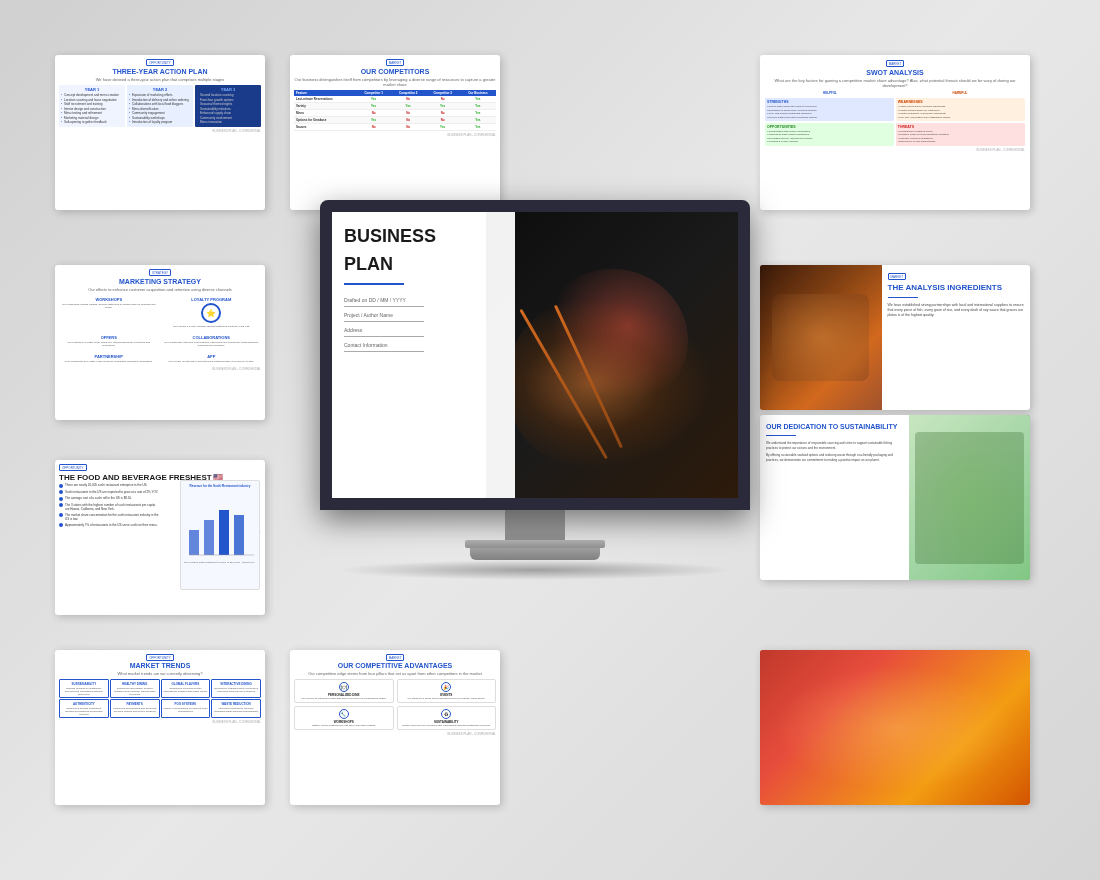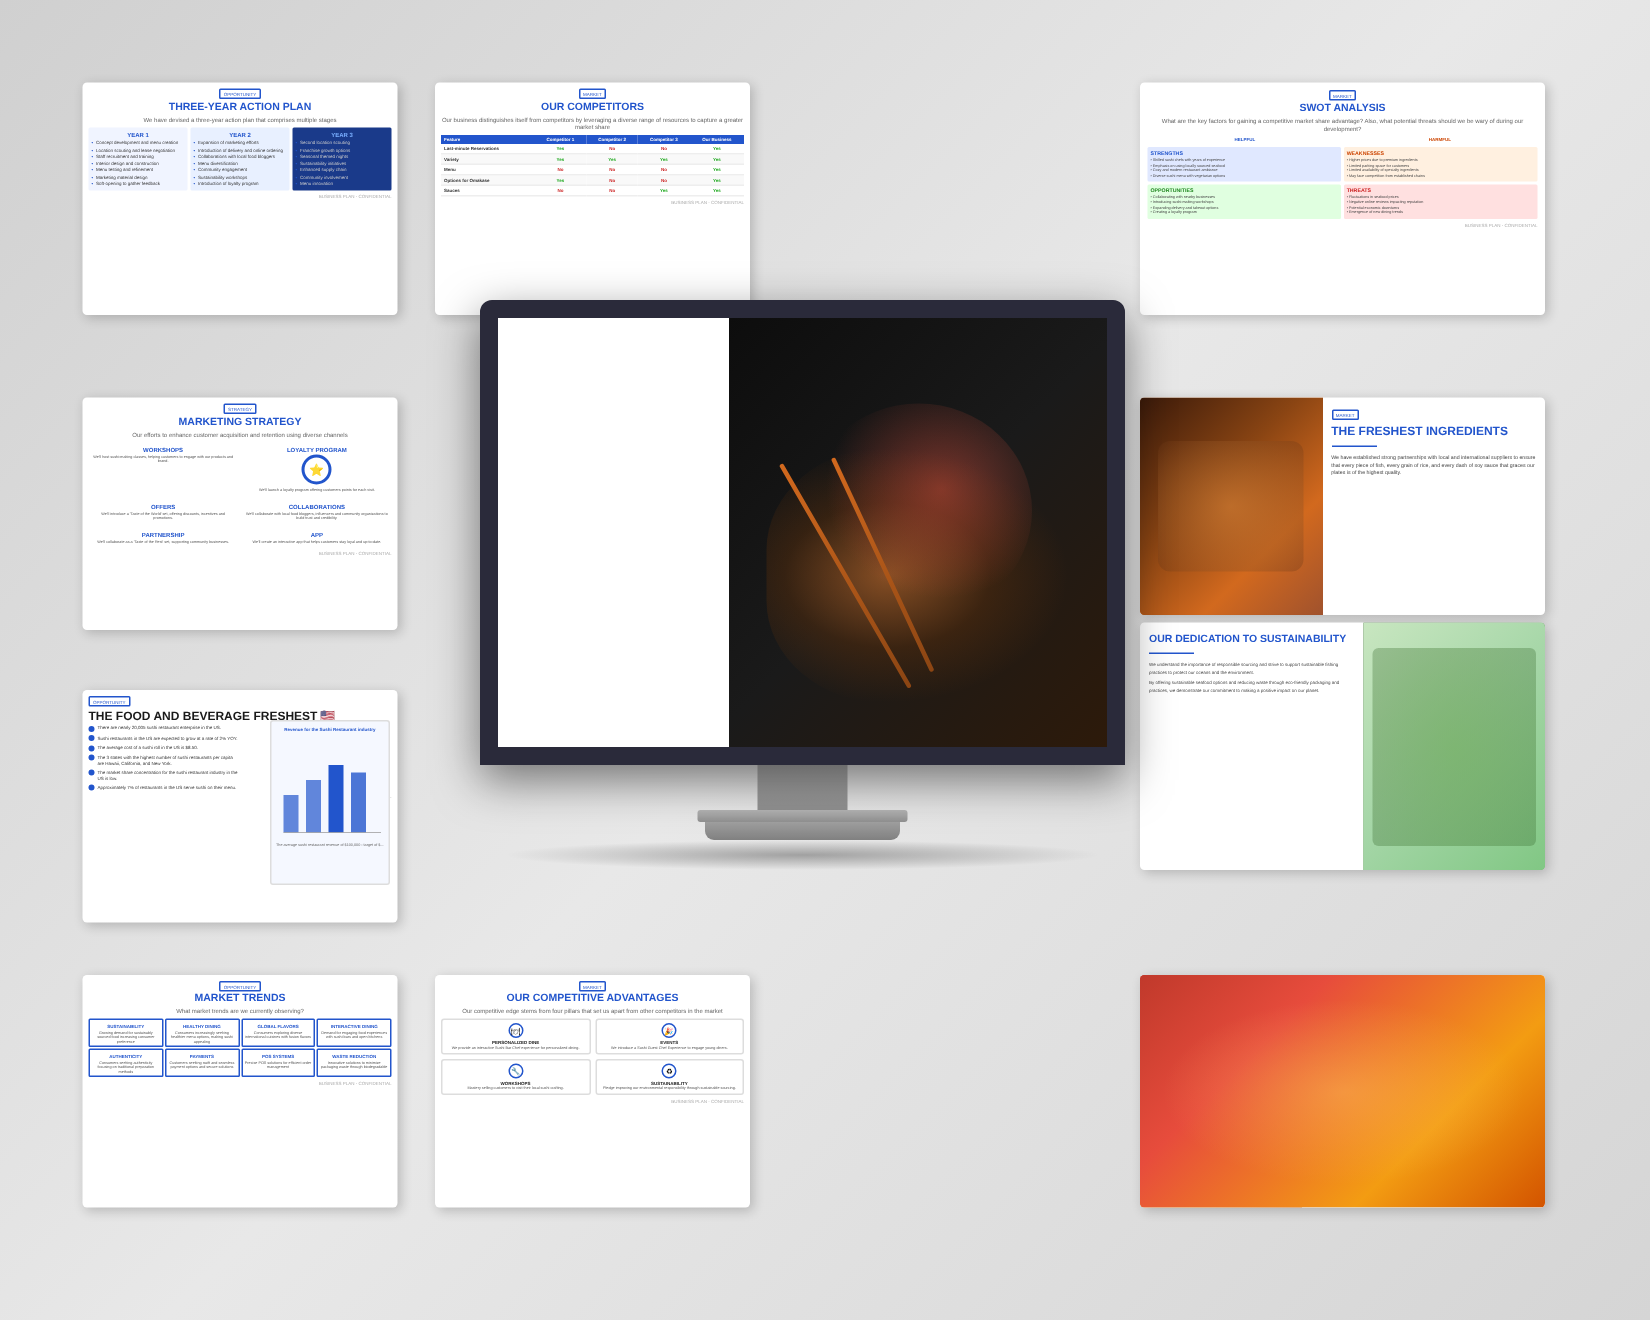--- a/index.html
+++ b/index.html
@@ -760,21 +760,21 @@
         <div class="freshest-image">
 
           <div style="position:absolute; inset:0; background: linear-gradient(135deg, #3a1a0a 0%, #8B4513 40%, #D2691E 70%, #a0522d 100%);">
             <div style="position:absolute; top:20%; left:10%; width:80%; height:60%; border-radius:8px; background:radial-gradient(ellipse, rgba(200,120,50,0.7), rgba(100,50,20,0.3));"></div>
           </div>
         </div>
         <div class="freshest-content">
           <div style="display:flex; gap:2px; margin-bottom:3px;">
             <span class="slide-top-tag">MARKET</span>
           </div>
-          <div class="freshest-title">THE FRESHEST INGREDIENTS</div>
+          <div class="freshest-title">THE ANALYSIS INGREDIENTS</div>
           <div style="width:30px; height:1px; background:#2255cc; margin-bottom:5px;"></div>
           <div class="freshest-text">We have established strong partnerships with local and international suppliers to ensure that every piece of fish, every grain of rice, and every dash of soy sauce that graces our plates is of the highest quality.</div>
         </div>
       </div>
     </div>
 
     <div class="slide-card slide-sustainability">
       <div class="sustainability-slide">
         <div class="sustainability-content">
           <div class="sustainability-title">OUR DEDICATION TO SUSTAINABILITY</div>
@@ -956,20 +956,33 @@
 
               <div style="position:absolute; inset:0; overflow:hidden;">
                 <div style="position:absolute; top:30%; left:10%; width:80%; height:60%; background:radial-gradient(ellipse at 40% 50%, rgba(180,100,40,0.7) 0%, rgba(100,50,10,0.4) 40%, transparent 70%); border-radius:40%;"></div>
                 <div style="position:absolute; top:20%; left:20%; width:60%; height:50%; background:radial-gradient(ellipse at 60% 40%, rgba(220,80,60,0.5) 0%, transparent 60%); border-radius:50%;"></div>
 
                 <div style="position:absolute; bottom:10%; left:30%; width:3px; height:60%; background:linear-gradient(to top, #8B4513, #D2691E); transform:rotate(-30deg); border-radius:2px;"></div>
                 <div style="position:absolute; bottom:15%; left:40%; width:3px; height:55%; background:linear-gradient(to top, #8B4513, #D2691E); transform:rotate(-25deg); border-radius:2px;"></div>
               </div>
             </div>
 
+            <div class="bp-text-area">
+              <div class="bp-title">BUSINESS</div>
+              <div class="bp-title">PLAN</div>
+              <div class="bp-divider"></div>
+              <div class="bp-subtitle">Drafted on DD / MM / YYYY</div>
+              <div class="bp-line"></div>
+              <div class="bp-subtitle">Project / Author Name</div>
+              <div class="bp-line"></div>
+              <div class="bp-subtitle">Address</div>
+              <div class="bp-line"></div>
+              <div class="bp-subtitle">Contact Information</div>
+              <div class="bp-line"></div>
+            </div>
           </div>
         </div>
       </div>
       <div class="monitor-neck"></div>
       <div class="monitor-base-top"></div>
       <div class="monitor-base"></div>
       <div class="monitor-shadow"></div>
     </div>
 
   </div>

